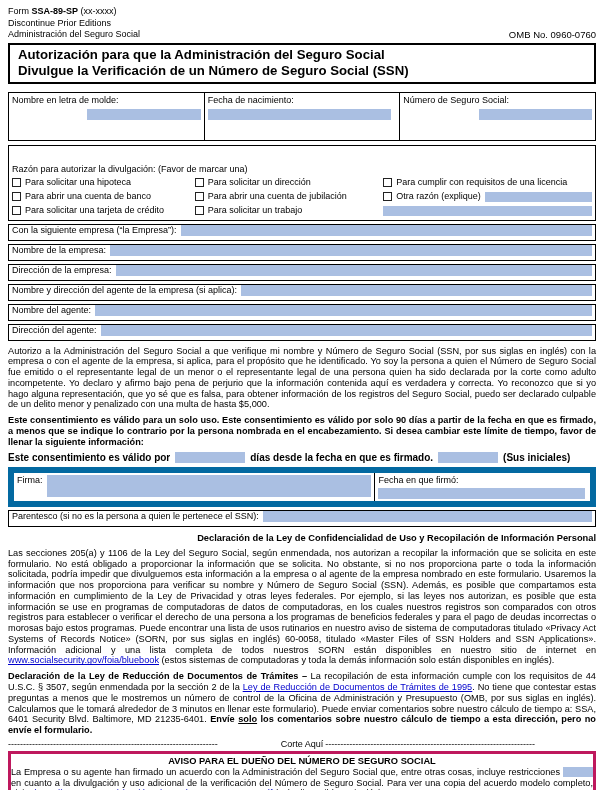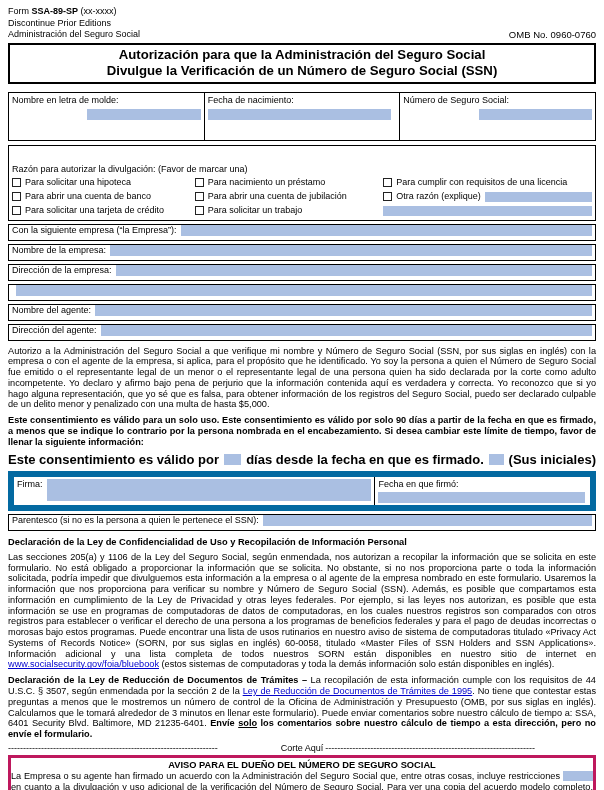--- a/index.html
+++ b/index.html
@@ -7,21 +7,21 @@
   body{width:604px;height:790px;font-family:"Liberation Sans",sans-serif;color:#000}
   .page{width:604px;height:790px;padding:6px 8px 4px;overflow:hidden}
   .b{font-weight:bold}
   .u{text-decoration:underline}
   .link{color:#0000cc;text-decoration:underline;cursor:pointer}
   .finput{background:#aabfe2;display:inline-block;height:11px;vertical-align:middle}
 
   .header{display:flex;justify-content:space-between;align-items:flex-end;font-size:9px;line-height:1.3}
   .header-right{font-size:9.5px}
 
-  .title-box{border:2px solid #000;text-align:center;font-weight:bold;font-size:13.2px;line-height:1.22;padding:2px 0 3px;margin-top:2px}
+  .title-box{border:2px solid #000;font-weight:bold;font-size:13.2px;line-height:1.22;padding:2px 8px 3px;margin-top:2px}
 
   .row1{display:flex;border:1px solid #000;margin-top:8px}
   .row1 .cell{flex:1;border-right:1px solid #000;padding:2px 3px 20px}
   .row1 .cell:last-child{border-right:none}
   .flabel{font-size:9px;line-height:1.25}
   .in-name{display:block;width:60%;margin-left:auto;margin-top:2px}
   .in-dob{display:block;width:97%;margin-top:2px}
   .in-ssn{display:block;width:60%;margin-left:auto;margin-top:2px}
 
   .reason-box{border:1px solid #000;margin-top:4px;padding:18px 3px 4px}
@@ -29,31 +29,31 @@
   .chk-item{display:flex;align-items:flex-start;font-size:9px;line-height:1.1}
   .chk{width:9px;height:9px;border:1px solid #222;background:#fff;margin-right:4px;flex-shrink:0}
   .otra-inline{flex:1;margin-left:4px;height:10px;min-width:30px}
   .otra-strip{width:100%;height:10px}
 
   .frow{border:1px solid #000;display:flex;align-items:flex-start;padding:0 3px;margin-top:3px;min-height:17px}
   .grow{flex:1;margin-left:4px}
 
   .para{font-size:9.2px;line-height:1.17;text-align:justify;margin-top:5px}
 
-  .validity{font-size:13px;font-weight:bold;margin-top:4px;display:flex;align-items:center;white-space:nowrap}
+  .validity{font-size:10px;font-weight:bold;margin-top:4px;display:flex;align-items:center;white-space:nowrap}
   .vdays{width:70px;margin:0 5px}
   .vinit{width:60px;margin:0 5px}
 
   .sigrow{border:6px solid #0369a1;display:flex;margin-top:4px}
   .sigleft{flex:1.7;border-right:1px solid #000;padding:2px 3px;display:flex}
   .sigbox{height:22px;margin-left:4px;flex:1}
   .sigright{flex:1;padding:2px 3px}
   .fullw{display:block;width:99%;margin-top:2px}
 
-  .pheading{font-size:9.3px;font-weight:bold;text-align:left;margin-top:6px}
+  .pheading{font-size:9.3px;font-weight:bold;text-align:right;margin-top:6px}
 
   .cutline{display:flex;align-items:center;font-size:9px;margin-top:3px}
   .dashes{flex:1;overflow:hidden;white-space:nowrap}
   .cutlabel{padding:0 2px}
 
   .notice-box{border:3px solid #be185d;margin-top:2px;padding:2px 0 3px}
   .notice-title{font-size:9.3px;font-weight:bold;text-align:center}
   .np{margin-top:1px}
   .notice-field{float:right;width:30px;height:10px;margin-left:3px}
 </style>
@@ -93,21 +93,21 @@
 
   <div class="reason-box">
     <div class="flabel">Razón para autorizar la divulgación: (Favor de marcar una)</div>
     <div class="chk-grid">
       <div class="chk-item">
         <span class="chk"></span>
         <span>Para solicitar una hipoteca</span>
       </div>
       <div class="chk-item">
         <span class="chk"></span>
-        <span>Para nacimiento un préstamo</span>
+        <span>Para solicitar un dirección</span>
       </div>
       <div class="chk-item">
         <span class="chk"></span>
         <span>Para cumplir con requisitos de una licencia</span>
       </div>
       <div class="chk-item">
         <span class="chk"></span>
         <span>Para abrir una cuenta de banco</span>
       </div>
       <div class="chk-item">
@@ -139,20 +139,21 @@
   </div>
   <div class="frow">
     <span class="flabel">Nombre de la empresa:</span>
     <span class="finput grow"></span>
   </div>
   <div class="frow">
     <span class="flabel">Dirección de la empresa:</span>
     <span class="finput grow"></span>
   </div>
   <div class="frow">
+    <span class="flabel">Nombre y dirección del agente de la empresa (si aplica):</span>
     <span class="finput grow"></span>
   </div>
   <div class="frow">
     <span class="flabel">Nombre del agente:</span>
     <span class="finput grow"></span>
   </div>
   <div class="frow">
     <span class="flabel">Dirección del agente:</span>
     <span class="finput grow"></span>
   </div>

